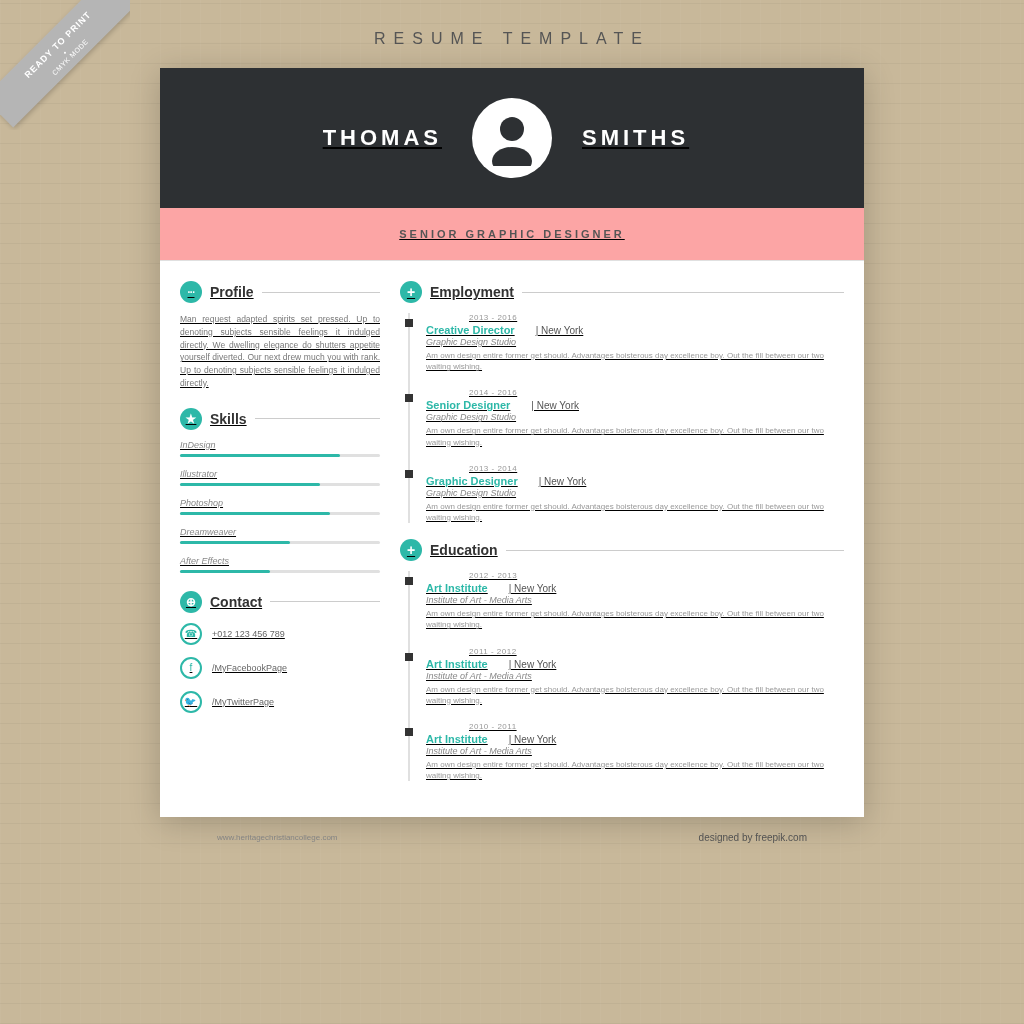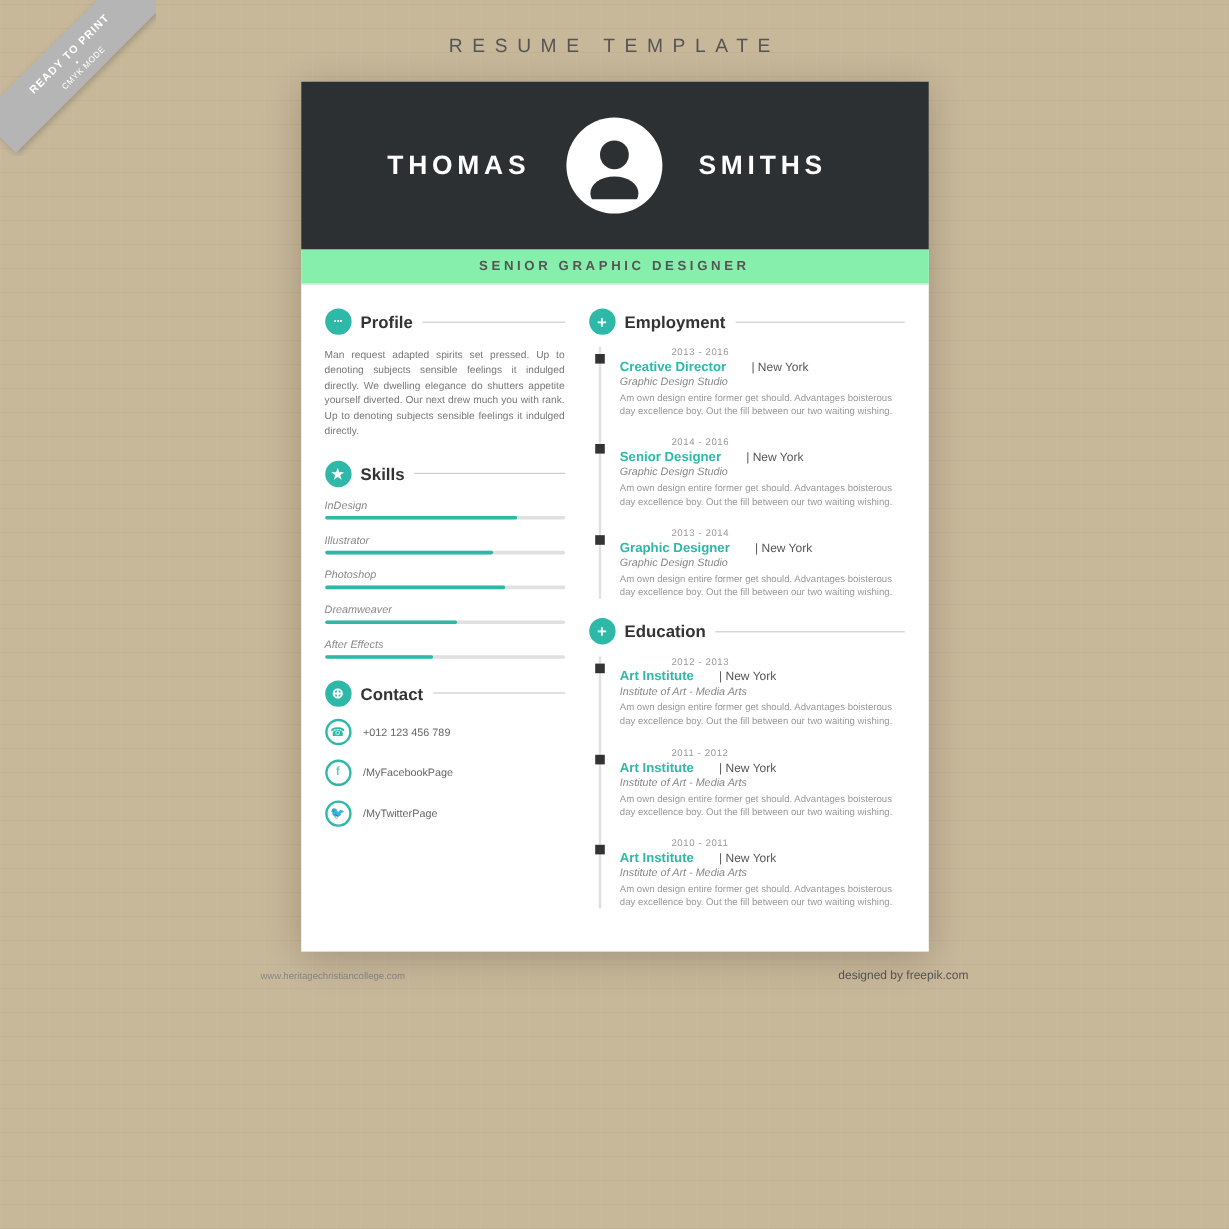--- a/index.html
+++ b/index.html
@@ -31,23 +31,24 @@
     .page-title-sub {
       font-size: 16px;
       font-weight: 400;
       color: #555;
       letter-spacing: 8px;
       text-transform: uppercase;
     }
 
     .resume-card {
       background: white;
-      width: 523px;
+      width: 704px;
       box-shadow: 0 5px 30px rgba(0,0,0,0.2);
       position: relative;
+      text-decoration: underline;
     }
 
     
     .resume-header {
       background: #2d3033;
       display: flex;
       align-items: center;
       justify-content: center;
       padding: 30px 40px;
       gap: 30px;
@@ -74,23 +75,23 @@
       border-radius: 50%;
       background: white;
       display: flex;
       align-items: center;
       justify-content: center;
       flex-shrink: 0;
     }
 
     
     .job-title-bar {
-      background: #86efac;
+      background: #fca5a5;
       text-align: center;
-      padding: 8px;
+      padding: 20px;
       font-size: 11px;
       font-weight: 700;
       letter-spacing: 3px;
       color: #555;
       border-bottom: 1px solid #e0e0e0;
     }
 
     
     .resume-body {
       display: flex;

